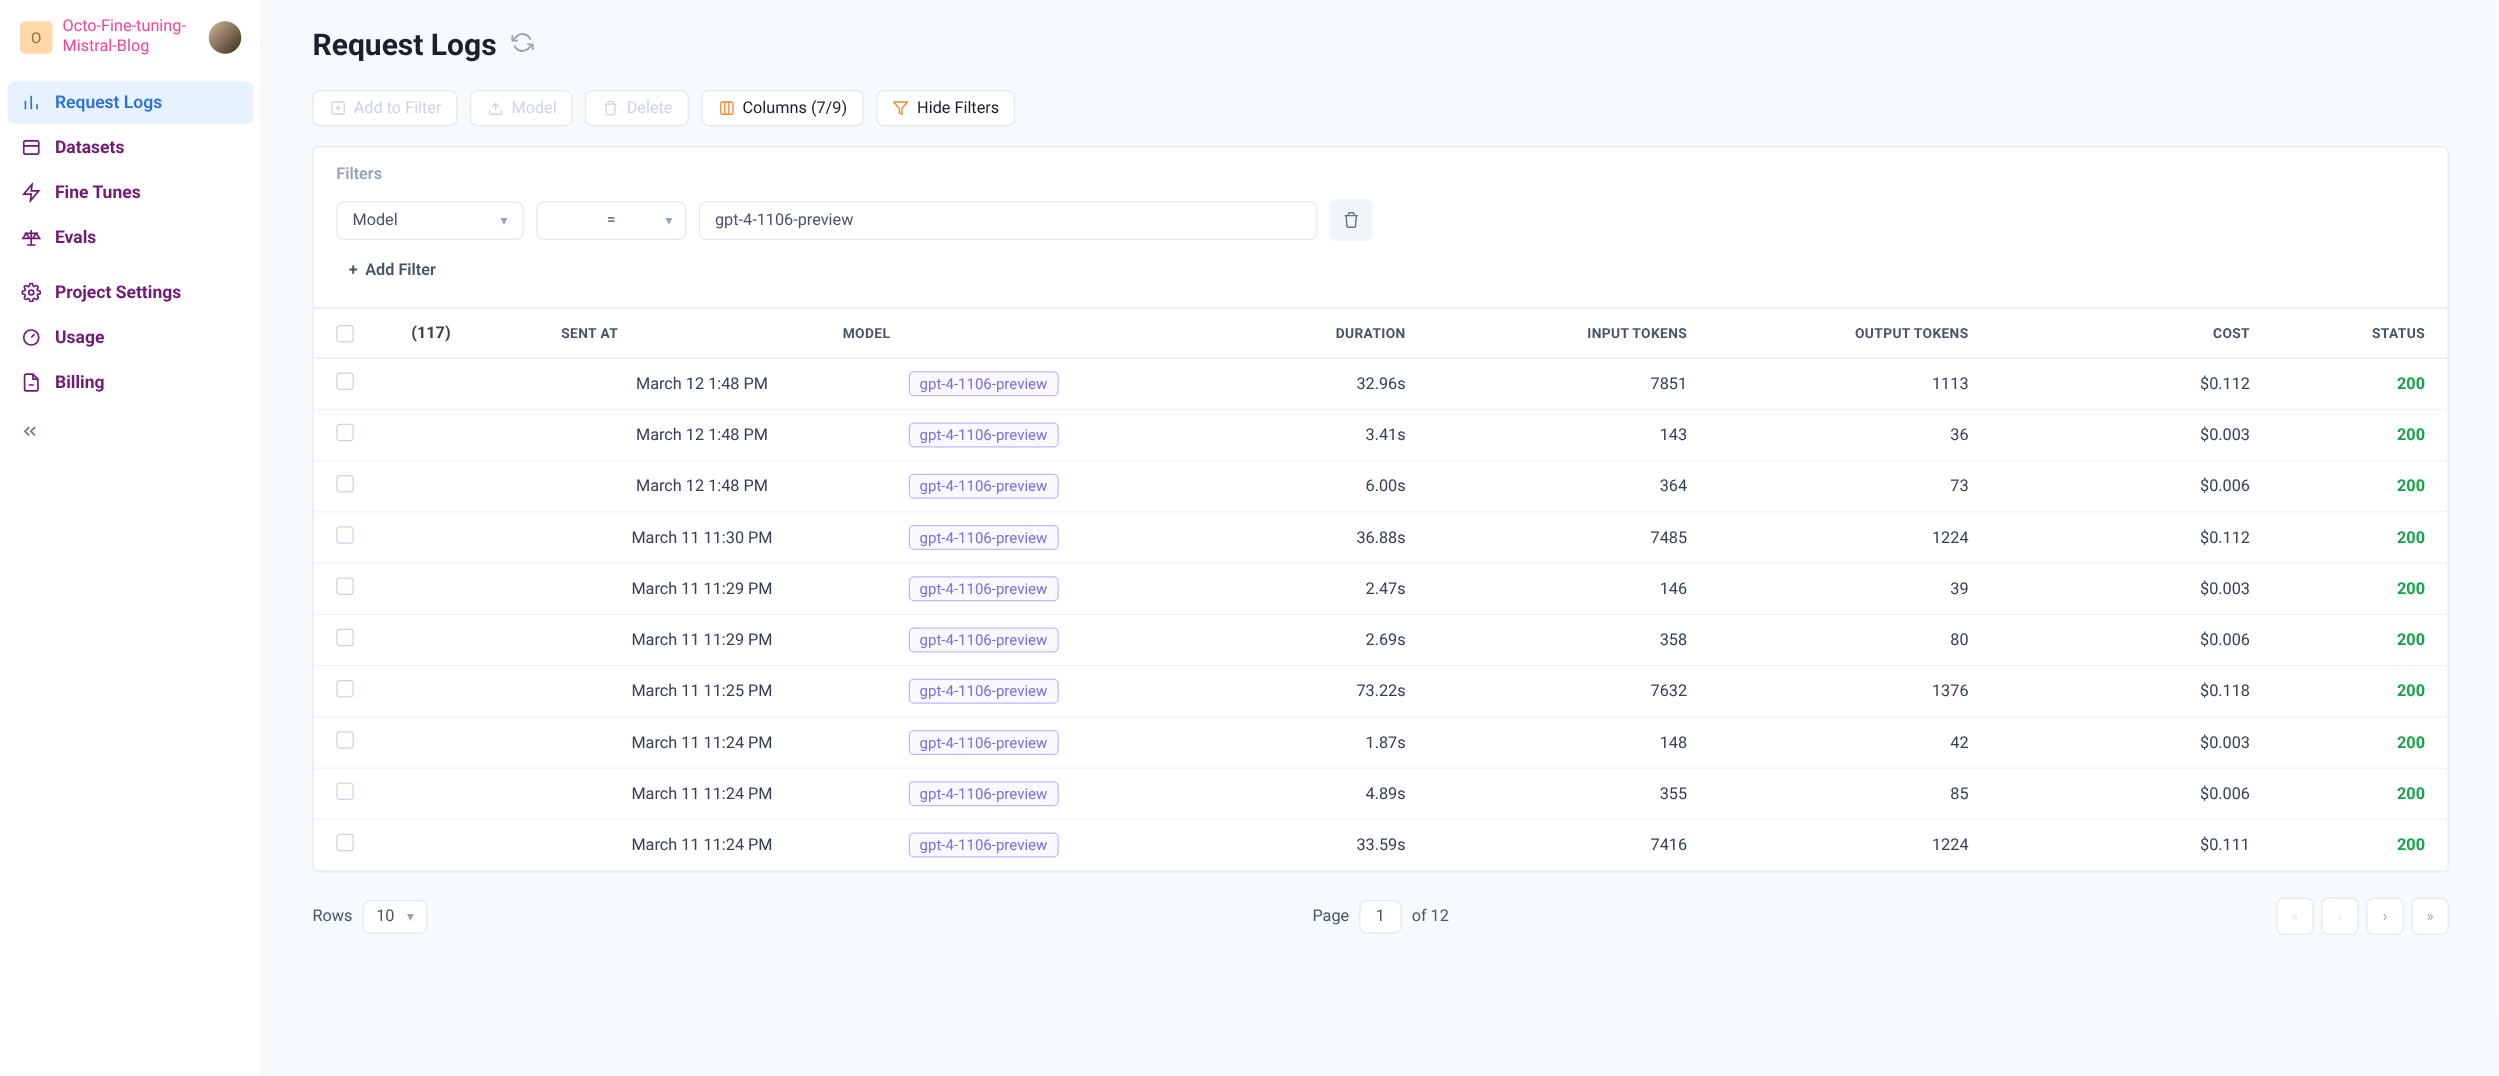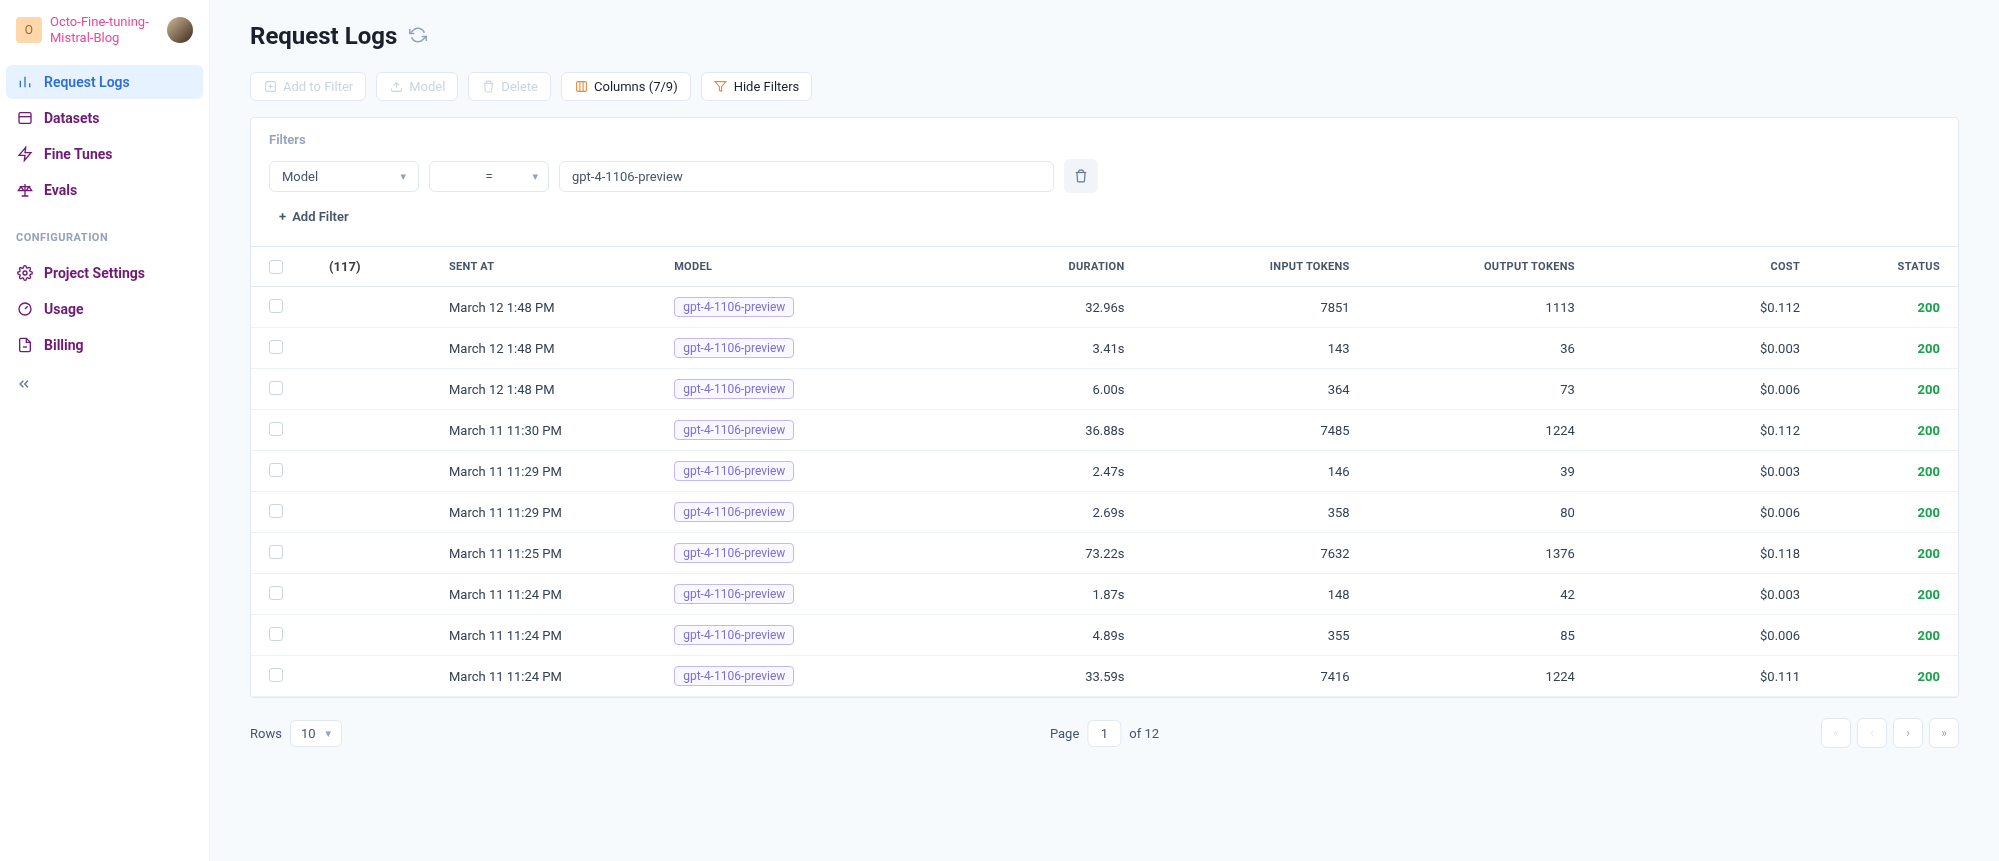--- a/index.html
+++ b/index.html
@@ -225,21 +225,21 @@
     }
     .trow {
       display: grid;
       grid-template-columns: 60px 120px 1fr 1fr 1fr 1fr 1fr 1fr 140px;
       padding: 10px 18px;
       border-bottom: 1px solid #edf2f7;
       align-items: center;
       font-size: 13px;
       color: #334155;
     }
-    .td-left { text-align: left; }
+    .td-left { text-align: center; }
     .td-right { text-align: right; }
     .model-badge {
       display: inline-block;
       border: 1px solid #c4b5fd;
       color: #7c6fd8;
       background: #faf8ff;
       border-radius: 4px;
       padding: 2px 8px;
       font-size: 12px;
     }
@@ -333,21 +333,20 @@
         </li>
         <li class="nav-item">
           <span class="nav-icon">
             <svg width="16" height="16" viewBox="0 0 24 24" fill="none" stroke="currentColor" stroke-width="2">
               <path d="M12 3v18M7 21h10M6 7l-4 6h8l-4-6zM18 7l-4 6h8l-4-6zM4 7h16"></path>
             </svg>
           </span>
           <span>Evals</span>
         </li>
       </ul>
-    <div class="nav-section-label">CONFIGURATION</div>
     <ul class="nav-list" id="nav-config">
         <li class="nav-item">
           <span class="nav-icon">
             <svg width="16" height="16" viewBox="0 0 24 24" fill="none" stroke="currentColor" stroke-width="2">
               <circle cx="12" cy="12" r="3"></circle>
               <path d="M19.4 15a1.65 1.65 0 0 0 .33 1.82l.06.06a2 2 0 1 1-2.83 2.83l-.06-.06a1.65 1.65 0 0 0-1.82-.33 1.65 1.65 0 0 0-1 1.51V21a2 2 0 1 1-4 0v-.09a1.65 1.65 0 0 0-1-1.51 1.65 1.65 0 0 0-1.82.33l-.06.06a2 2 0 1 1-2.83-2.83l.06-.06a1.65 1.65 0 0 0 .33-1.82 1.65 1.65 0 0 0-1.51-1H3a2 2 0 1 1 0-4h.09a1.65 1.65 0 0 0 1.51-1 1.65 1.65 0 0 0-.33-1.82l-.06-.06a2 2 0 1 1 2.83-2.83l.06.06a1.65 1.65 0 0 0 1.82.33h0a1.65 1.65 0 0 0 1-1.51V3a2 2 0 1 1 4 0v.09a1.65 1.65 0 0 0 1 1.51h0a1.65 1.65 0 0 0 1.82-.33l.06-.06a2 2 0 1 1 2.83 2.83l-.06.06a1.65 1.65 0 0 0-.33 1.82v0a1.65 1.65 0 0 0 1.51 1H21a2 2 0 1 1 0 4h-.09a1.65 1.65 0 0 0-1.51 1z"></path>
             </svg>
           </span>
           <span>Project Settings</span>
         </li>

